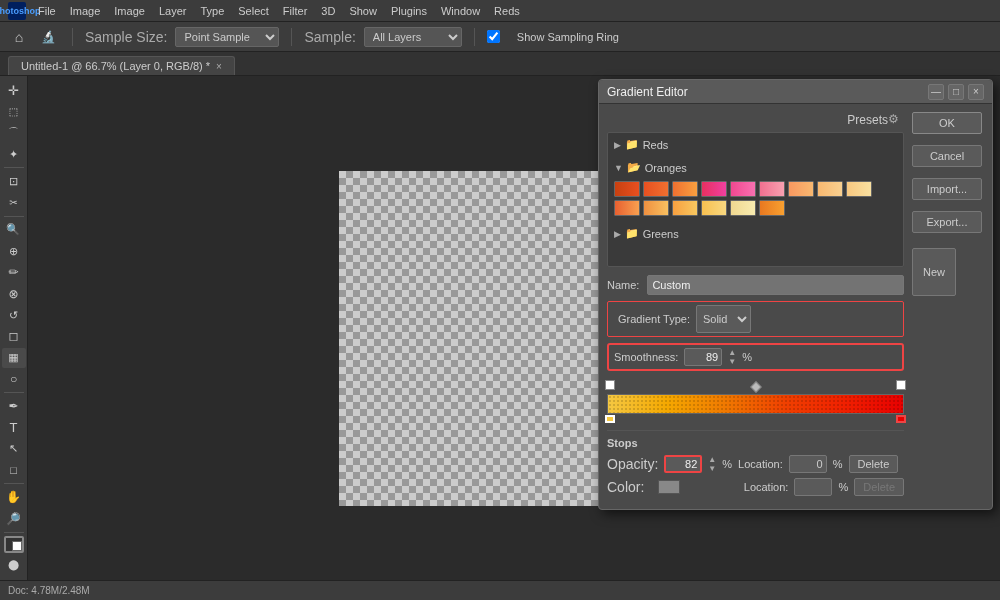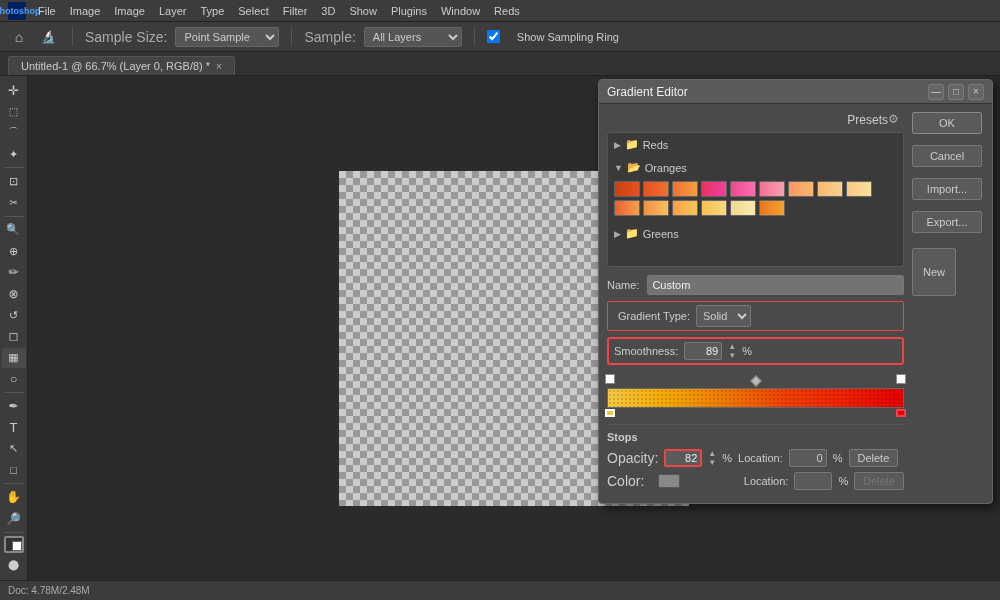--- a/index.html
+++ b/index.html
@@ -327,21 +327,21 @@
       border-radius: 2px;
       padding: 3px 10px;
     }
     .gradient-type-label { font-size: 11px; color: #ccc; }
     .gradient-type-select {
       background: #5a5a5a;
       border: 1px solid #777;
       color: #ccc;
       font-size: 11px;
       padding: 1px 2px;
-      height: 22px;
+      height: 28px;
       border-radius: 2px;
     }
 
     
     .smoothness-row {
       display: flex;
       align-items: center;
       gap: 6px;
       margin-bottom: 8px;
       border: 2px solid #e44;

